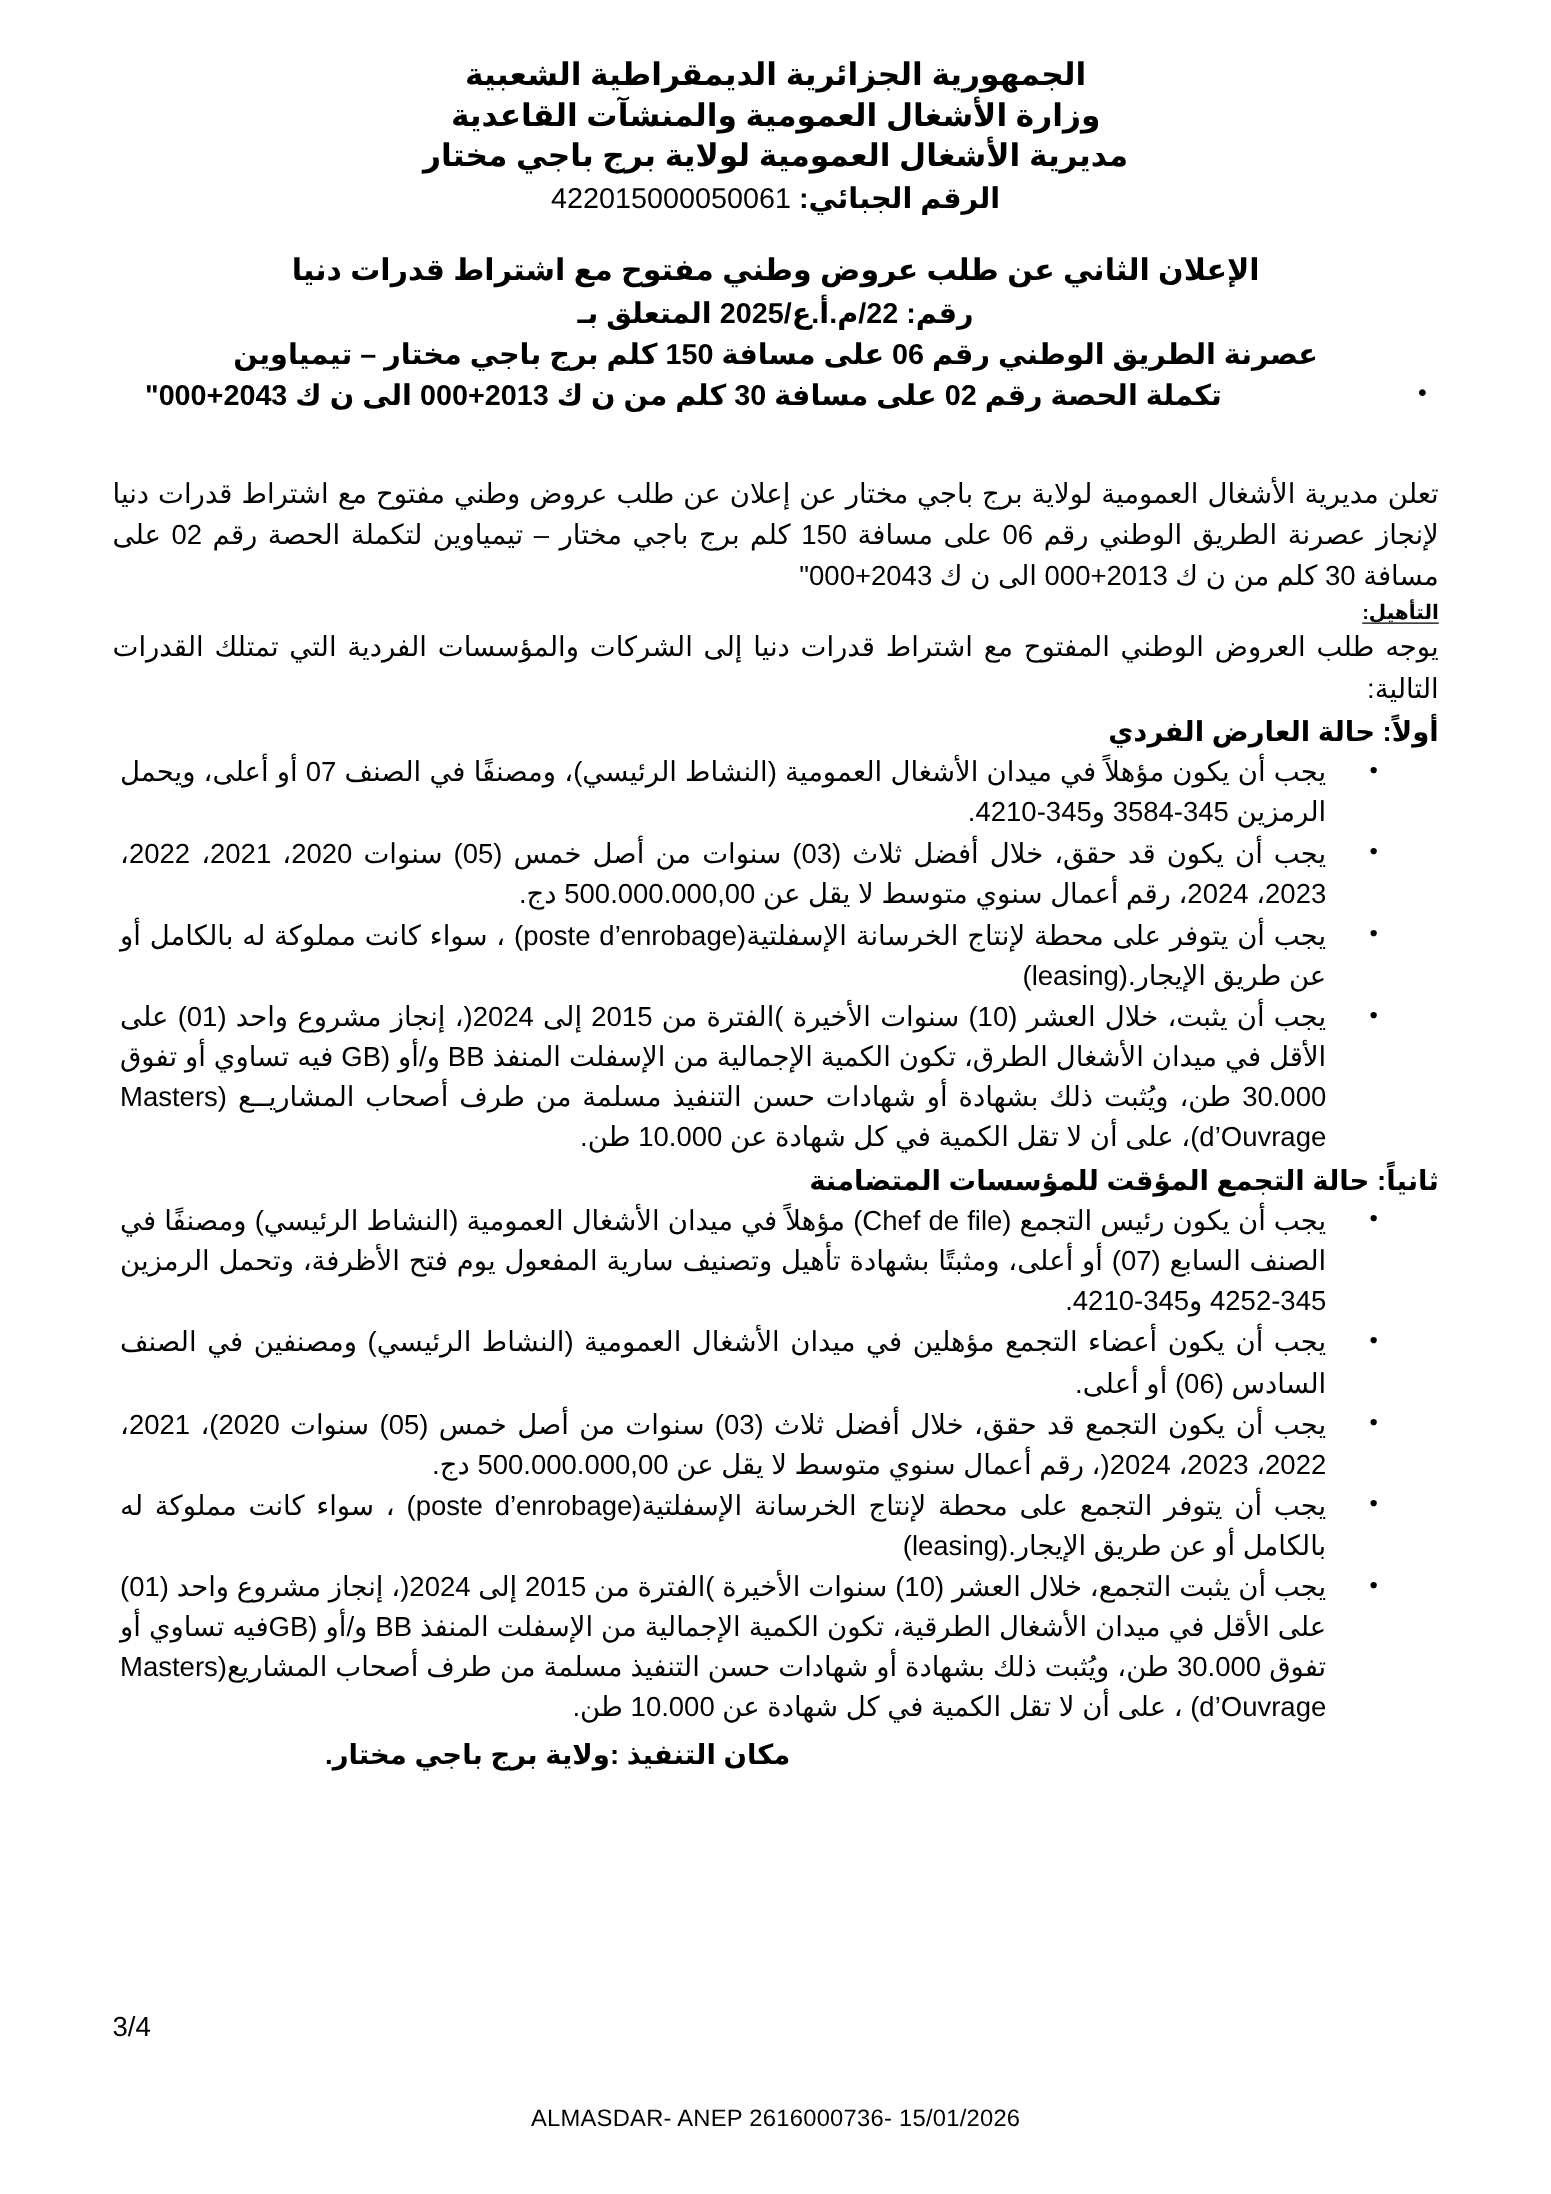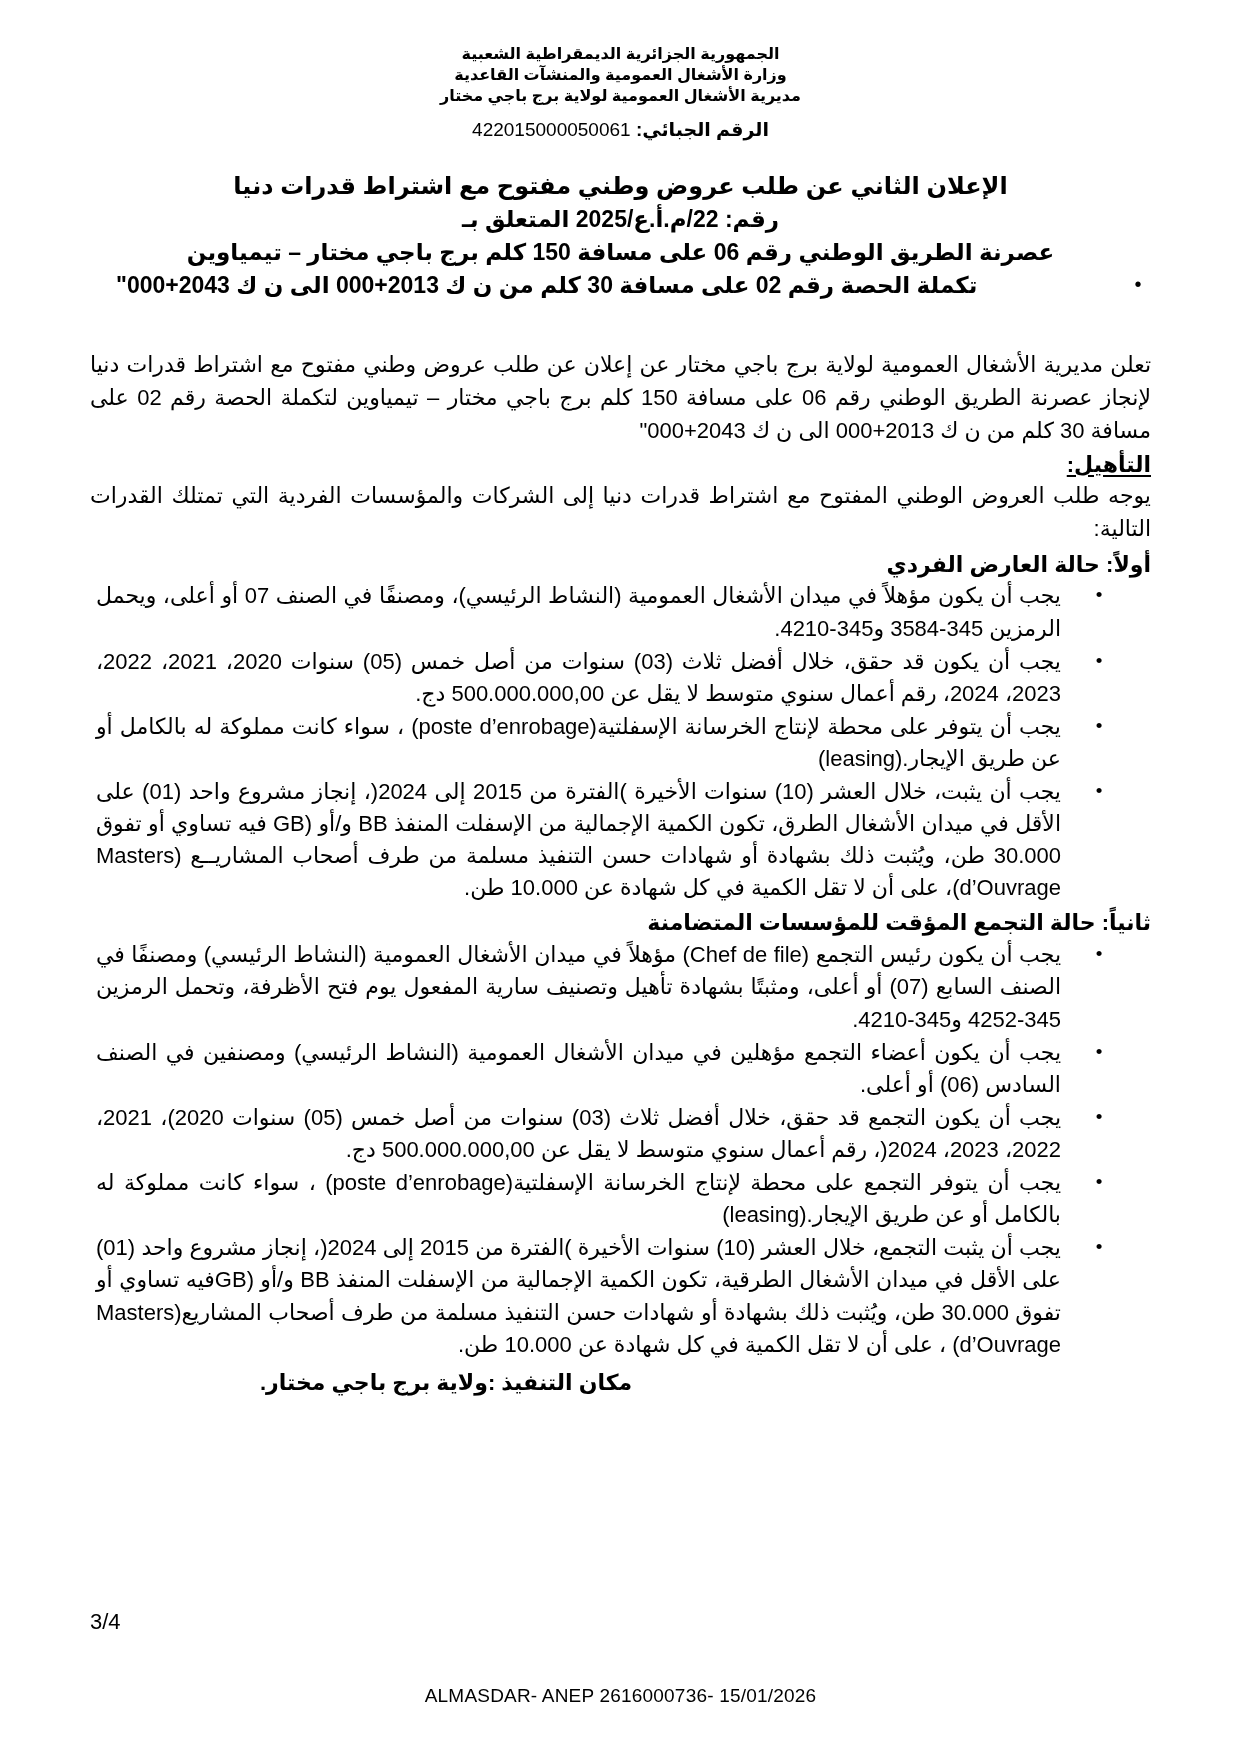--- a/index.html
+++ b/index.html
@@ -25,29 +25,29 @@
     direction: rtl;
   }
 
   
   .header {
     text-align: center;
     margin: 0 auto;
   }
   .header-line {
     font-weight: bold;
-    font-size: 16px;
+    font-size: 25px;
     line-height: 1.30;
     letter-spacing: 0px;
   }
   .fiscal-line {
     font-weight: bold;
-    font-size: 19px;
+    font-size: 23px;
     line-height: 1.32;
-    margin-top: 11px;
+    margin-top: 1px;
   }
   .fiscal-num {
     font-weight: normal;
     unicode-bidi: isolate;
     direction: ltr;
     display: inline-block;
   }
 
   
   .title-block {
@@ -98,21 +98,21 @@
   
   .body-para {
     margin-top: 46px;
     font-size: 22px;
     line-height: 1.50;
     text-align: justify;
     text-align-last: right;
   }
 
   .section-heading {
-    font-size: 22px;
+    font-size: 16px;
     font-weight: bold;
     line-height: 1.45;
     text-decoration: underline;
     text-underline-offset: 3px;
     margin-top: 2px;
   }
 
   .intro-para {
     font-size: 22px;
     line-height: 1.48;

